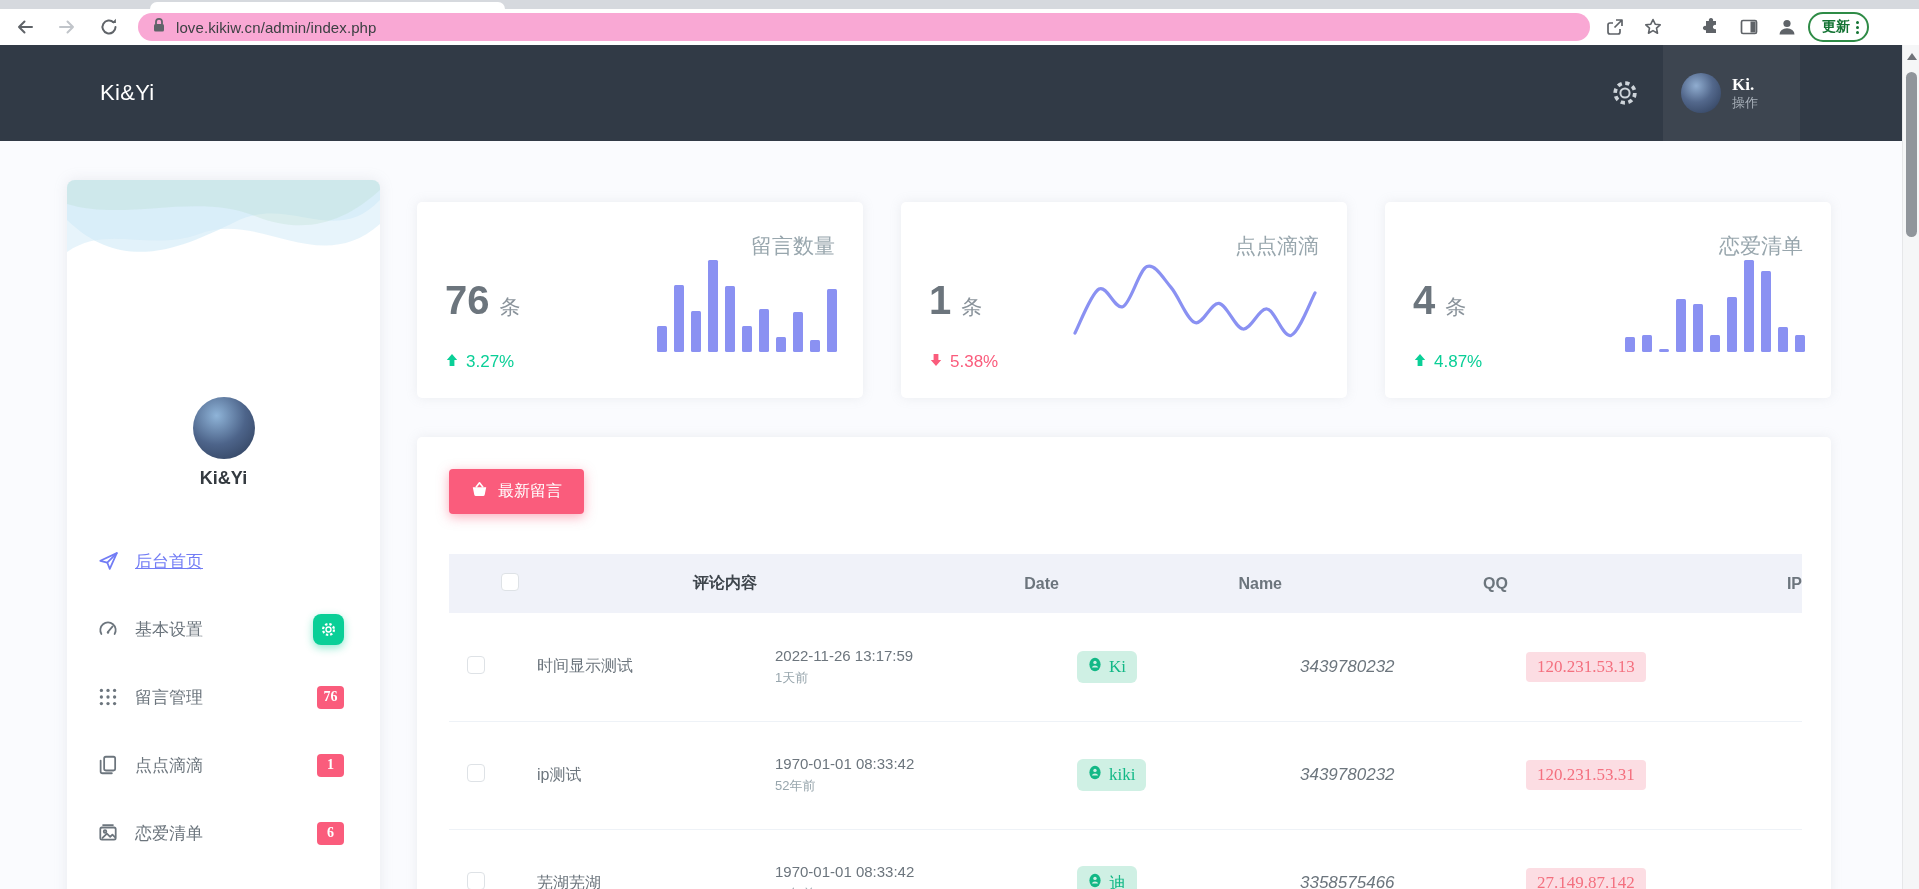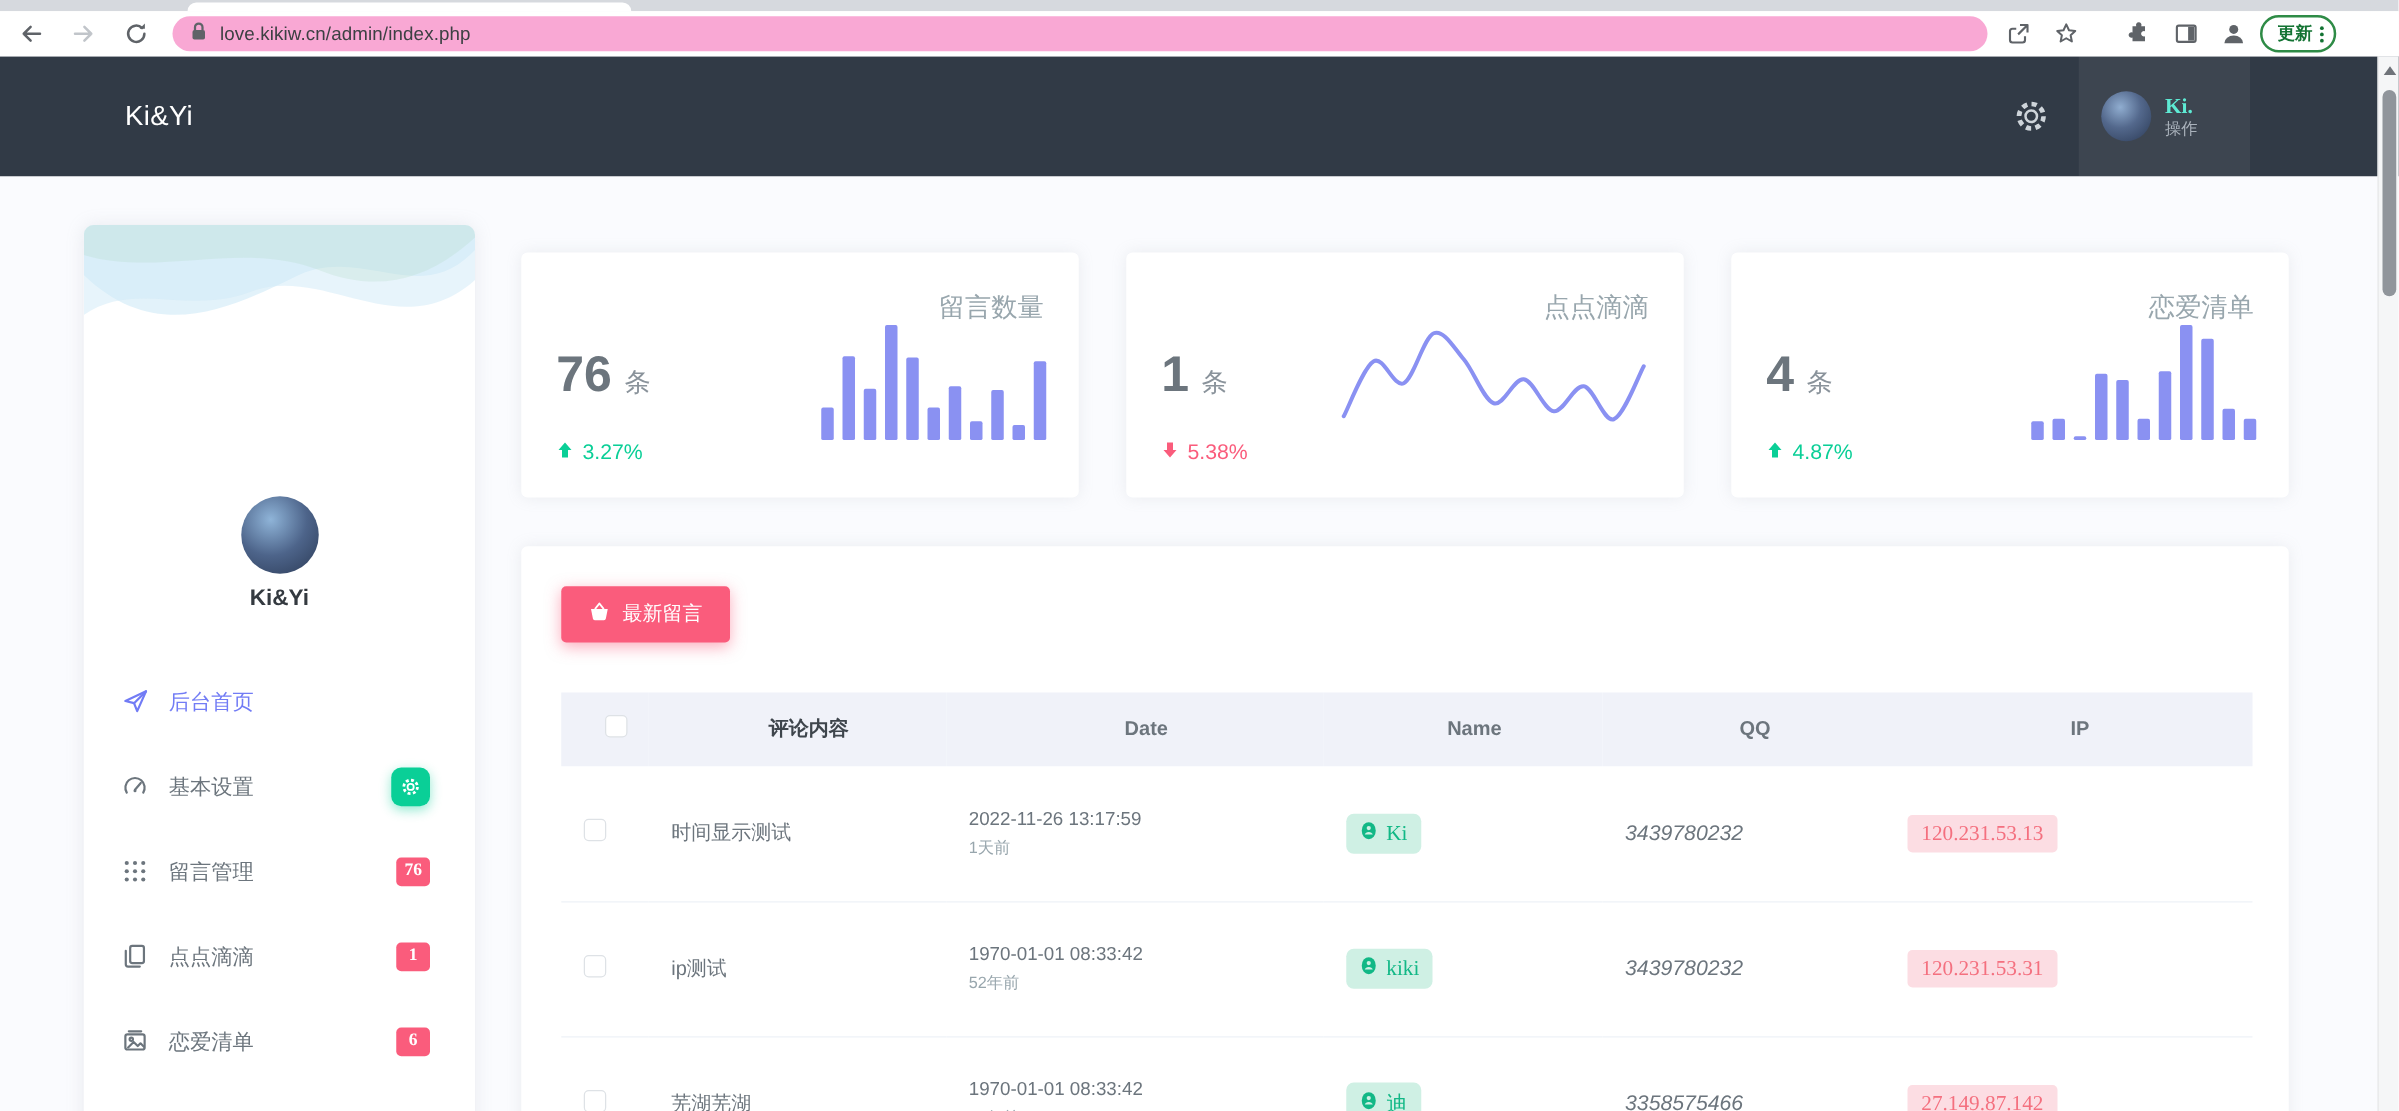--- a/index.html
+++ b/index.html
@@ -29,39 +29,39 @@
   .kebab i { width:3px; height:3px; border-radius:50%; background:#137333; display:block; }
 
   
   .navbar { position:absolute; left:0; top:45px; width:1919px; height:96px; background:#313a46; z-index:30; }
   .brand { position:absolute; left:100px; top:0; line-height:96px; color:#fff; font-size:22px; letter-spacing:.3px; }
   .nav-gear { position:absolute; left:1610px; top:33px; width:30px; height:30px; color:#ced4da; }
   .nav-user { position:absolute; left:1663px; top:0; width:137px; height:96px; background:rgba(255,255,255,.06);
     display:flex; align-items:center; padding-left:18px; gap:11px; }
   .nav-avatar { width:40px; height:40px; border-radius:50%;
     background:radial-gradient(circle at 38% 32%, #90add0 0%, #53688c 45%, #2b3a55 100%); flex:0 0 auto; }
-  .nav-user-name { font-family:"Liberation Serif","DejaVu Serif",serif; font-weight:700; font-size:17px; color:#5eead4; line-height:1.25; }
+  .nav-user-name { font-family:"Liberation Serif","DejaVu Serif",serif; font-weight:700; font-size:17px; color:#ffffff; line-height:1.25; }
   .nav-user-role { font-size:13px; color:#aab2bb; line-height:1.3; }
 
   
   .scrollbar { position:absolute; right:0; top:45px; width:17px; height:844px; background:#f5f6f7; border-left:1px solid #e6e7e9; z-index:50; }
   .sb-arrow { position:absolute; left:4px; top:8px; width:0; height:0; border-left:5px solid transparent; border-right:5px solid transparent; border-bottom:7px solid #6f7379; }
   .sb-thumb { position:absolute; left:3px; top:27px; width:11px; height:165px; background:#90959b; border-radius:6px; }
 
   
   .sidebar-card { position:absolute; left:67px; top:180px; width:313px; height:840px; background:#fff;
     border-radius:8px; box-shadow:0 0 14px rgba(154,161,171,.18); overflow:hidden; }
   .waves { position:absolute; left:0; top:0; width:313px; height:110px; }
   .profile-avatar { position:absolute; left:192px; top:217px; width:62px; height:62px; border-radius:50%;
     background:radial-gradient(circle at 38% 30%, #8fb4d8 0%, #4d648a 50%, #2b3a55 100%);
     box-shadow:0 0 0 3px #fff; }
   .profile-name { position:absolute; left:0; top:288px; width:313px; text-align:center; font-size:18px; font-weight:700; color:#343a40; }
   .menu { position:absolute; left:0; top:347px; width:313px; }
   .menu-item { height:68px; display:flex; align-items:center; padding:0 36px 0 30px; color:#6c757d; cursor:pointer; }
-  .menu-item.active { color:#727cf5; }
+  .menu-item.active { color:#727cf5;text-decoration:underline; }
   .mi-icon { width:22px; height:22px; margin-right:16px; flex:0 0 auto; }
   .mi-icon svg { display:block; }
   .mi-label { font-size:17px; }
   .mi-right { margin-left:auto; display:flex; align-items:center; }
   .count-badge { min-width:27px; height:23px; padding:0 6px; background:#fa5c7c; color:#fff; font-size:14px; font-weight:700;
     border-radius:4px; display:flex; align-items:center; justify-content:center;
     font-family:"Liberation Serif","DejaVu Serif",serif; }
   .gear-badge { width:31px; height:31px; background:#0acf97; border-radius:8px; color:#fff;
     display:flex; align-items:center; justify-content:center; box-shadow:0 3px 9px rgba(10,207,151,.45); }
 
@@ -80,21 +80,21 @@
   .sc-chart .bar { width:10px; background:#8a91f2; border-radius:1.5px; }
   .sc-chart svg { position:absolute; right:0; bottom:0; }
 
   
   .table-card { position:absolute; left:417px; top:437px; width:1414px; height:580px; background:#fff;
     border-radius:5px; box-shadow:0 0 12px rgba(154,161,171,.16); padding:32px; }
   .latest-btn { display:inline-flex; align-items:center; gap:10px; height:45px; padding:0 22px; border:none;
     background:#fa5c7c; color:#fff; font-size:16px; border-radius:4px; cursor:pointer;
     box-shadow:0 3px 12px rgba(250,92,124,.5); font-family:inherit; }
   .data-table { width:1353px; margin-top:40px; border-collapse:collapse; table-layout:fixed; }
-  .data-table th { height:59px; background:#f0f2f9; text-align:center; padding-left:18px;
+  .data-table th { height:59px; background:#f0f2f9; text-align:right; padding-left:18px;
     font-size:16px; font-weight:600; color:#6c757d; }
   .data-table th.col-main { color:#3e454c; font-weight:700; }
   .data-table td { height:108px; padding-left:18px; border-bottom:1px solid #eef2f7; font-size:16px; color:#6c757d; vertical-align:middle; }
   .checkbox { width:18px; height:18px; border:1.5px solid #dee2e6; border-radius:4px; background:#fff; display:inline-block; }
   .date-main { font-size:15px; color:#6c757d; }
   .date-ago { font-size:13px; color:#98a6ad; margin-top:5px; }
   .badge-green { display:inline-flex; align-items:center; gap:7px; background:#cff0e4; color:#12b886;
     font-family:"Liberation Serif","DejaVu Serif",serif; font-size:17px; padding:6px 11px; border-radius:6px; }
   .badge-pink { display:inline-block; background:#fcdde3; color:#f4707f;
     font-family:"Liberation Serif","DejaVu Serif",serif; font-size:17px; padding:5px 11px; border-radius:4px; }

